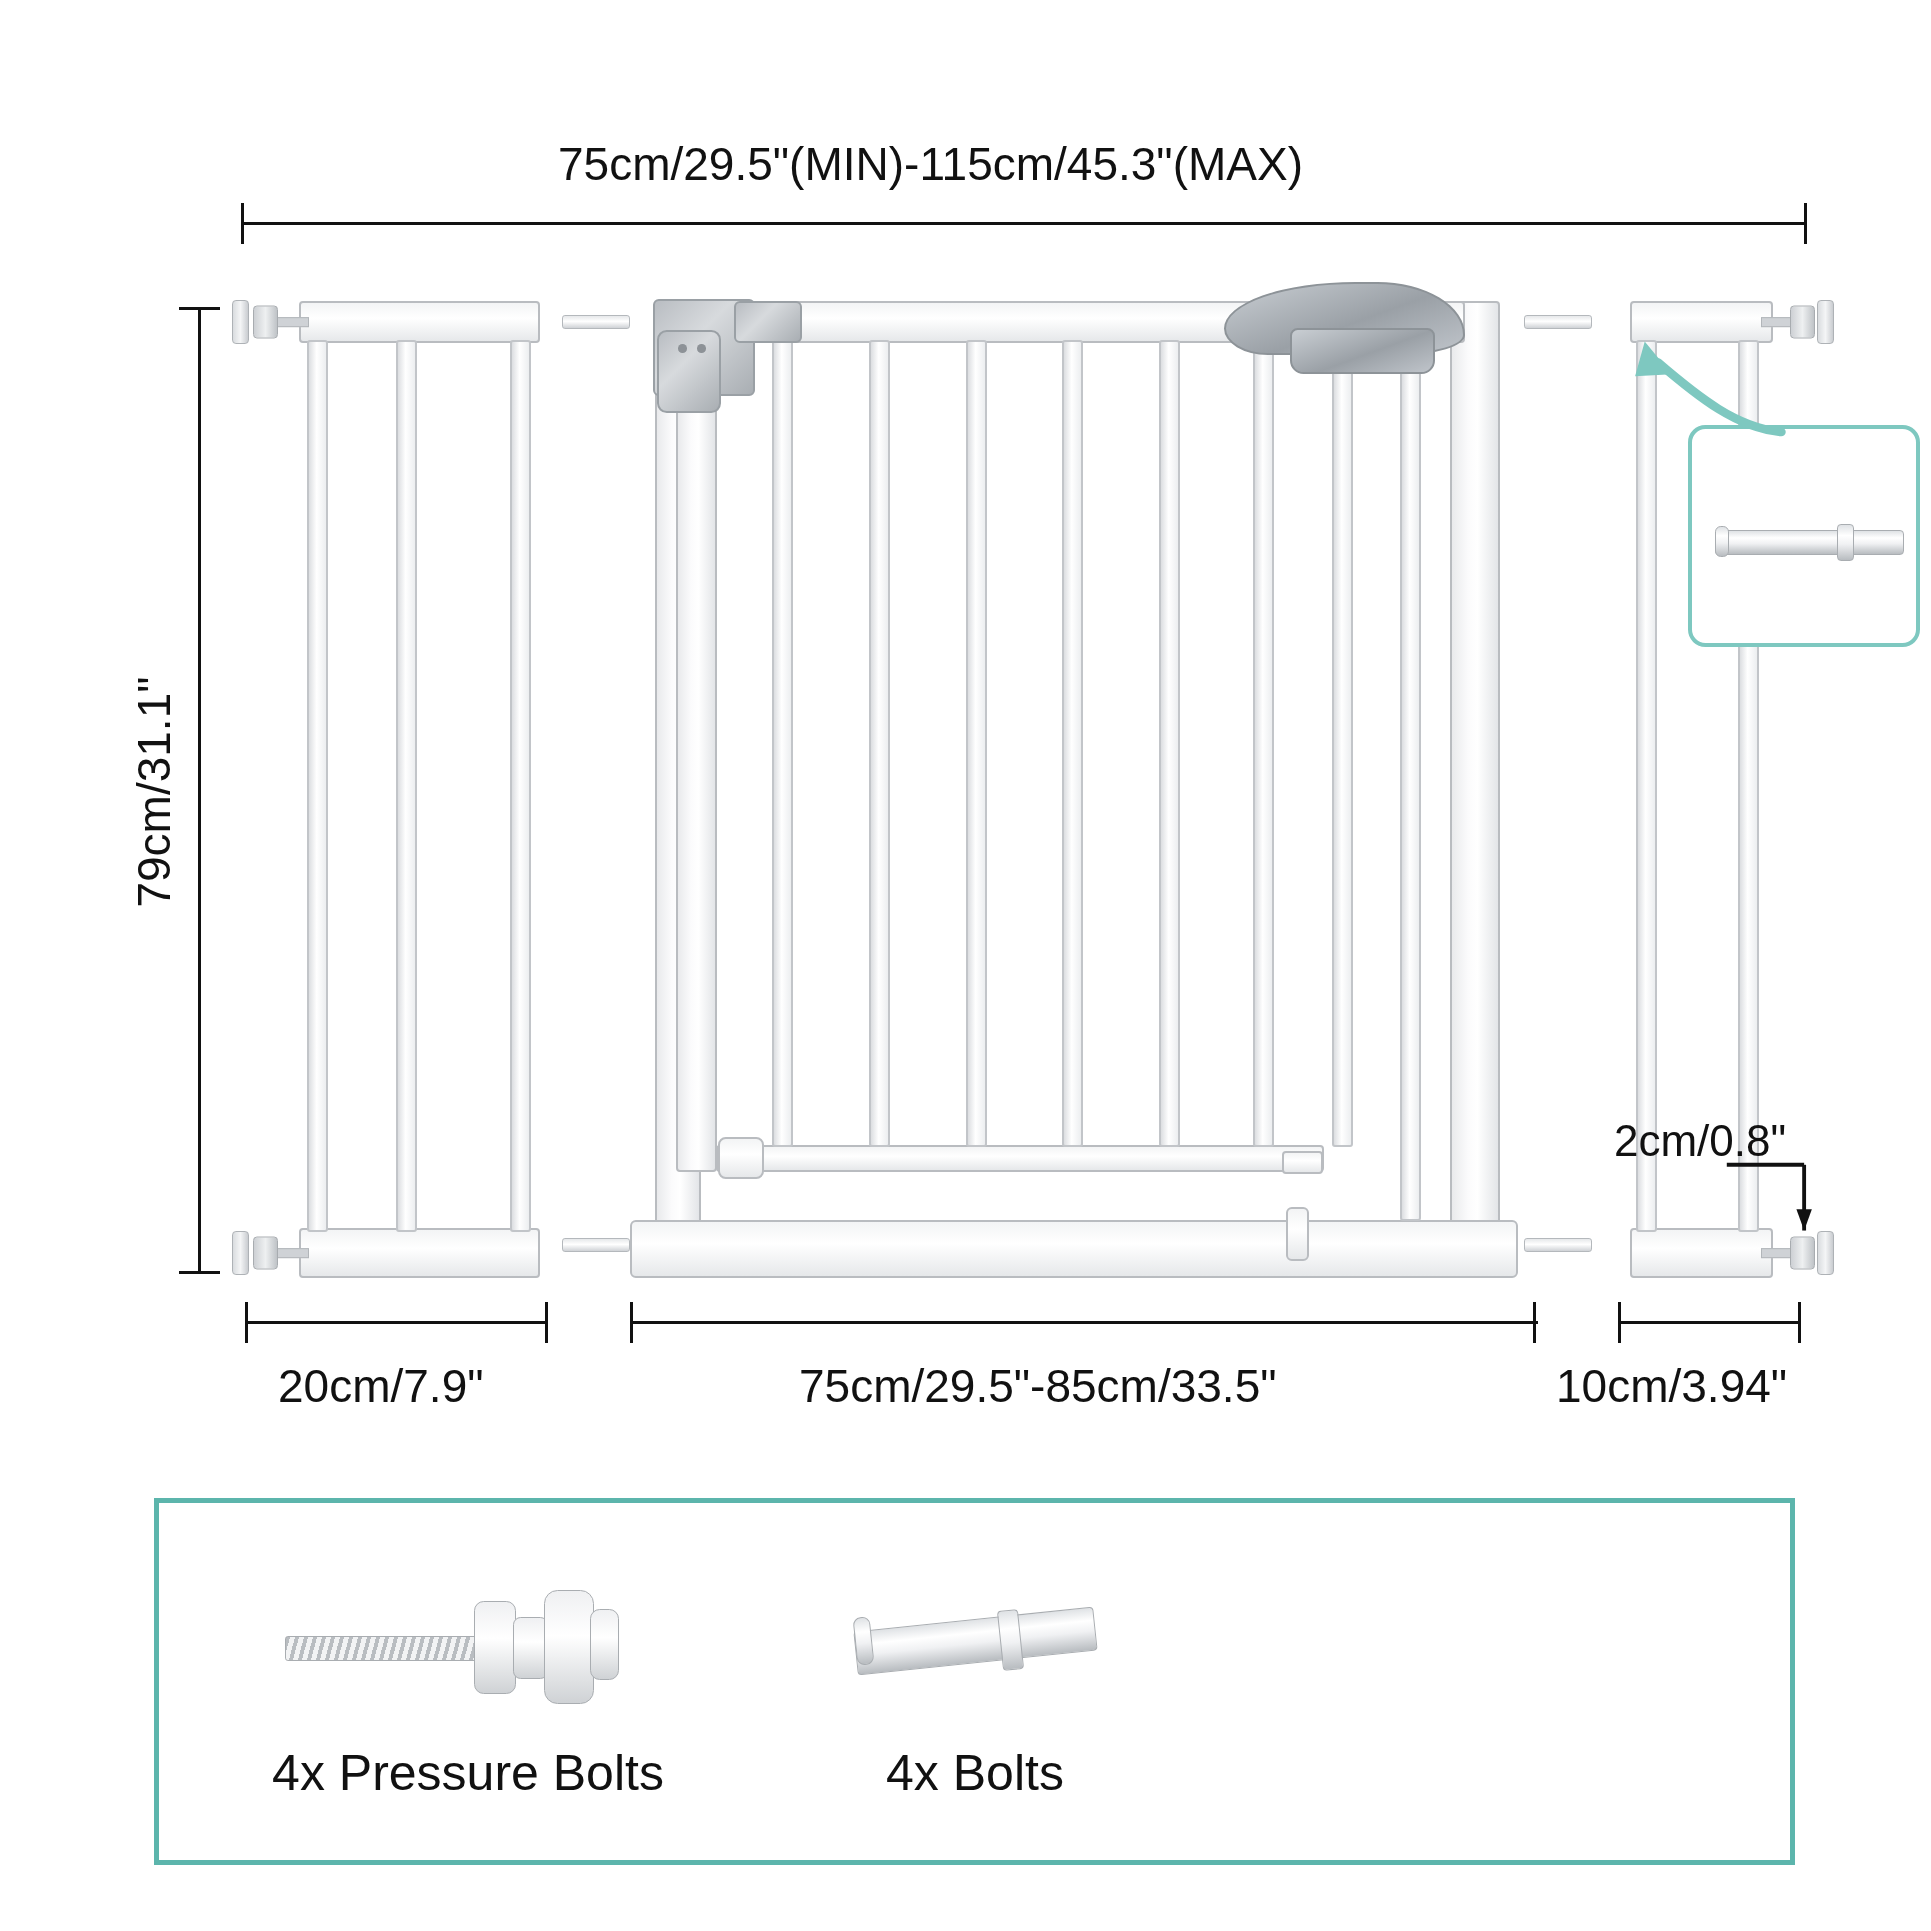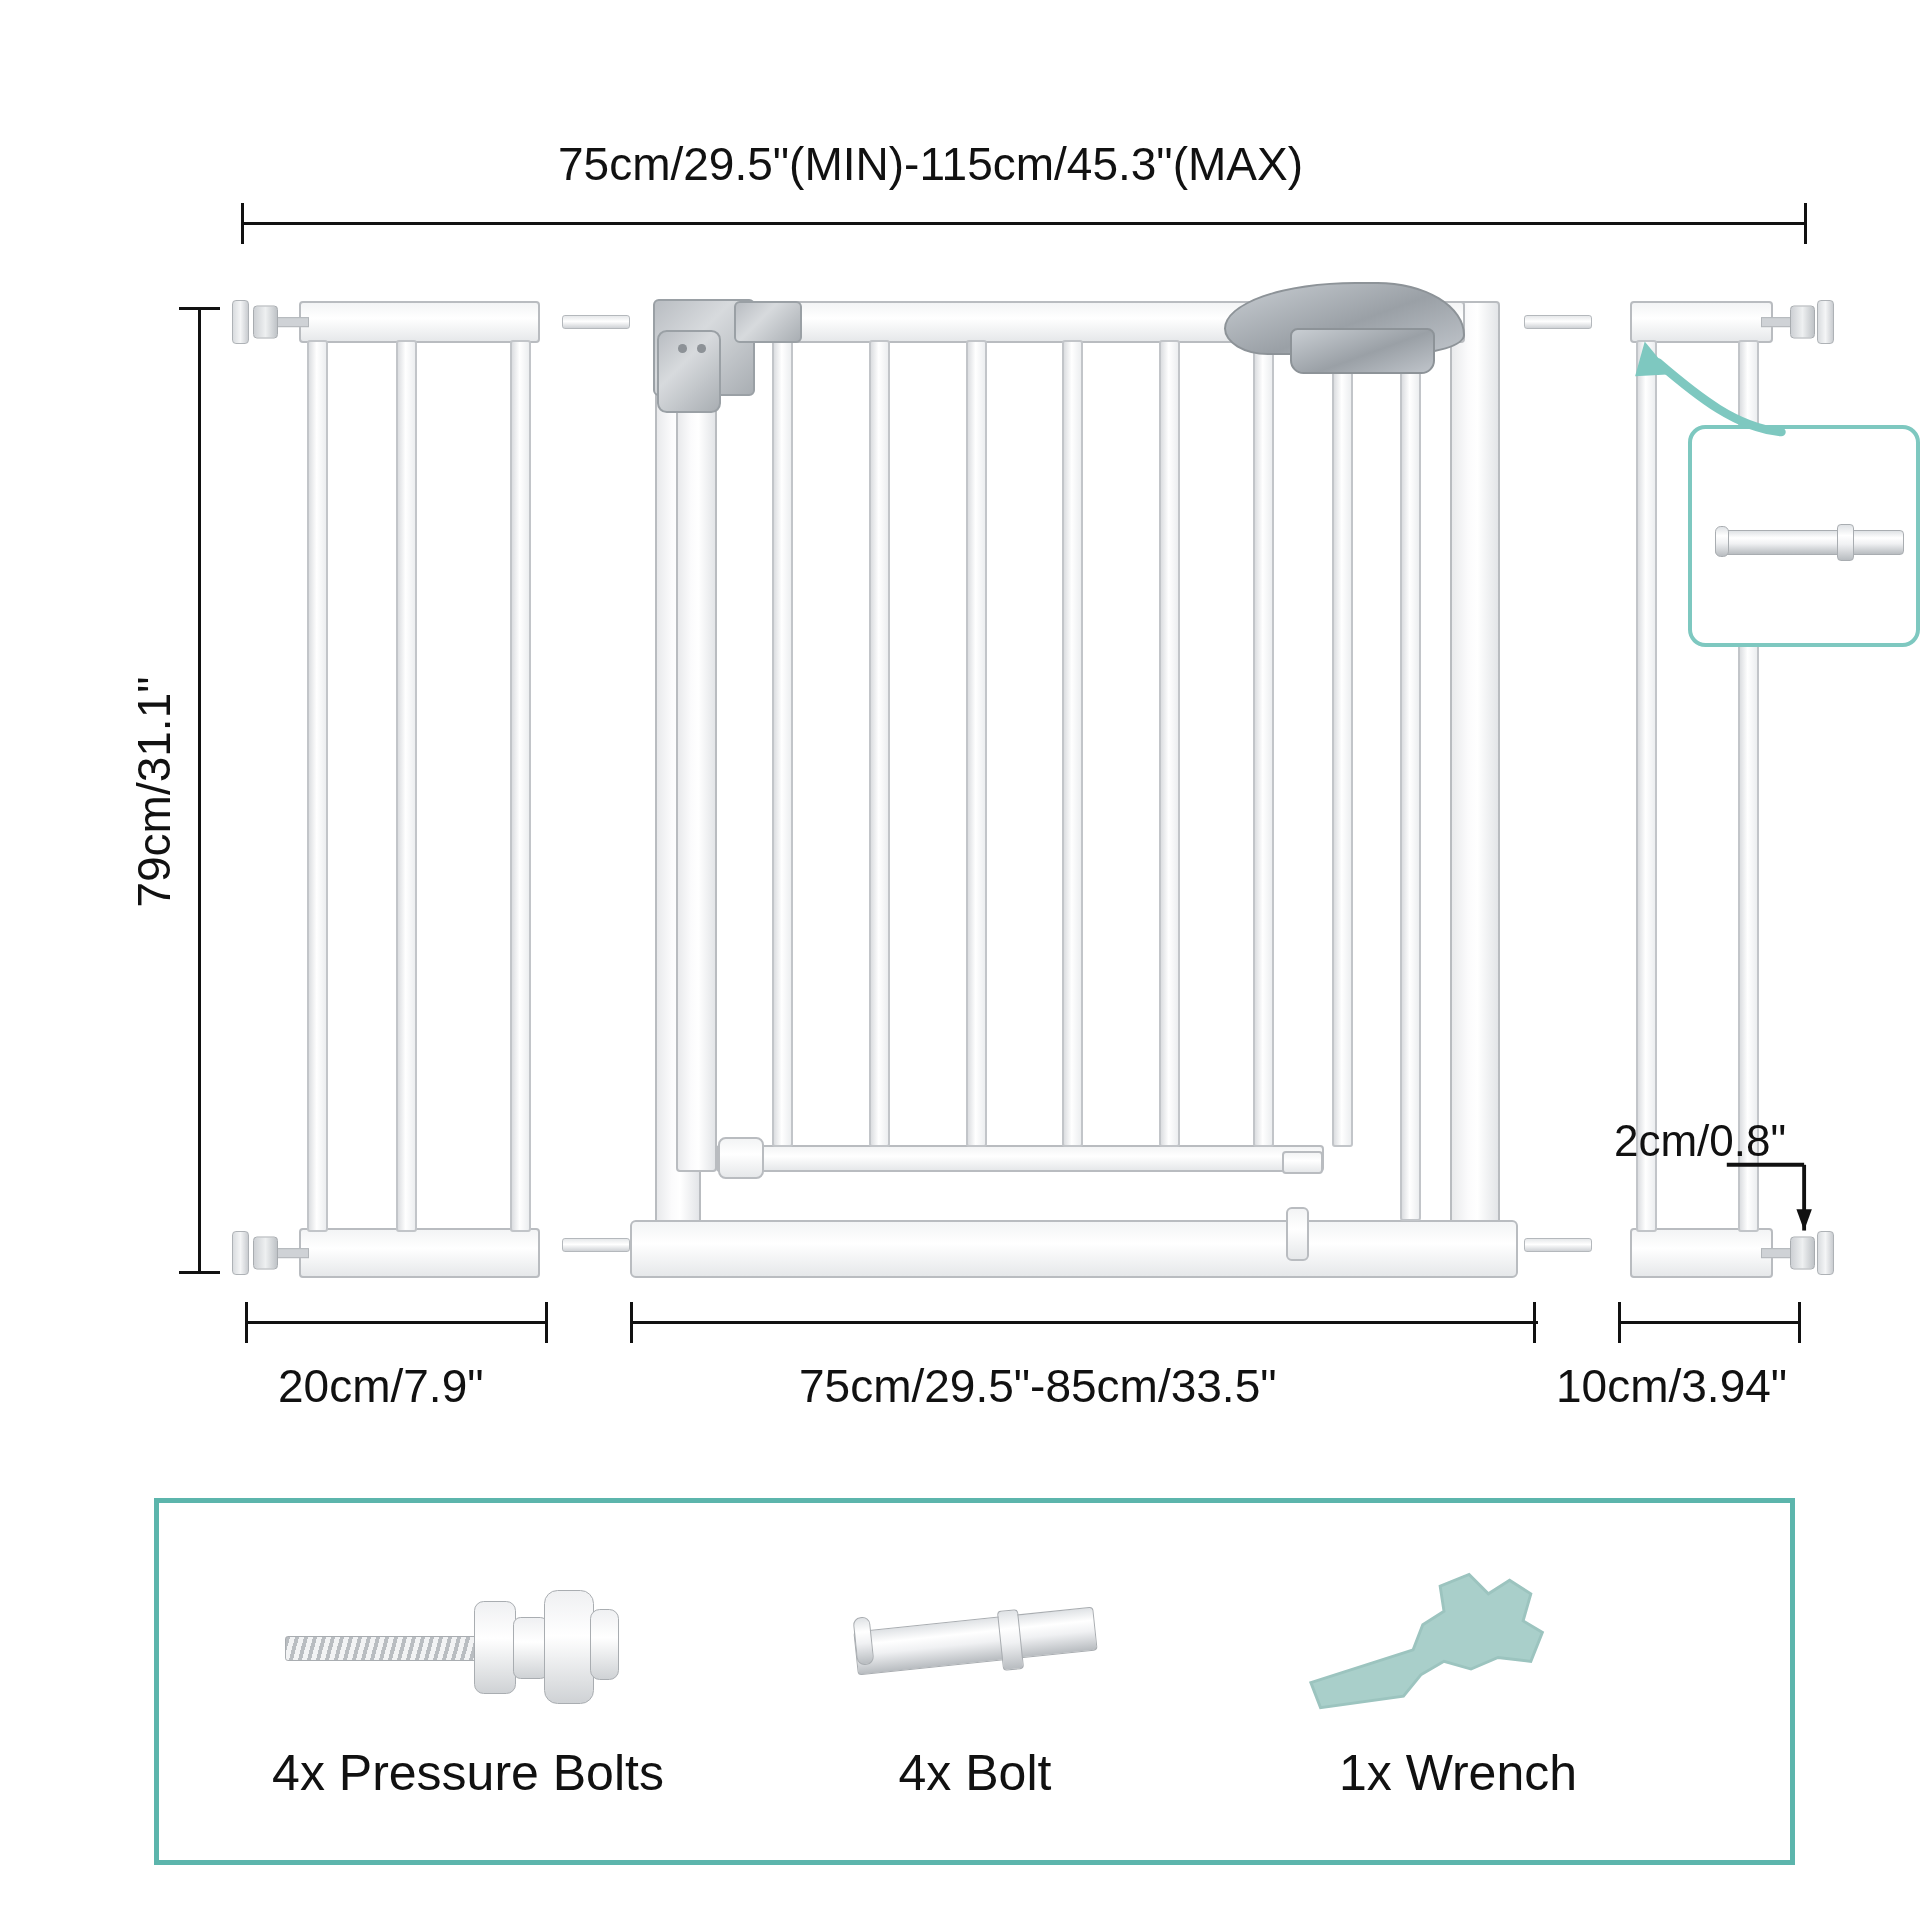--- a/index.html
+++ b/index.html
@@ -276,27 +276,19 @@
       </div>
       <div class="acc-label" style="left:0; top:203px; width:502px;">4x Pressure Bolts</div>
     </div>
 
     <div style="position:absolute; left:599px; top:29px; width:434px; height:309px;">
       <div style="position:absolute; left:97px; top:66px; width:251px; height:87px;">
         <div class="bolt-shaft" style="left:0px; top:21px; width:241px; height:44px; transform: rotate(-6deg);"></div>
         <div class="bolt-shaft" style="left:145px; top:11.6px; width:21px; height:60px; transform: rotate(-6deg);"></div>
         <div class="bolt-shaft" style="left:0px; top:19.3px; width:17.4px; height:48px; border-radius:7.7px; transform: rotate(-6deg);"></div>
       </div>
-      <div class="acc-label" style="left:0; top:203px; width:434px;">4x Bolt</div>
-    </div>
-
-    <div style="position:absolute; left:1072px; top:29px; width:454px; height:309px;">
-      <svg width="290" height="164" viewBox="0 0 300 170" style="position:absolute; left:68px; top:29px;">
-        <path d="M12 126 L 118 92 L 128 66 L 150 52 L 146 26 L 176 14
-                 L 196 34 L 218 20 L 240 34 L 232 62 L 252 74 L 240 104
-                 L 206 100 L 178 112 L 150 104 L 126 118 L 108 140 L 22 152 Z" fill="#a9cfca" stroke="#9cc4bf" stroke-width="3"></path>
-      </svg>
-      <div class="acc-label" style="left:0; top:203px; width:454px;">1x Wrench</div>
-    </div>
+      <div class="acc-label" style="left:0; top:203px; width:434px;">4x Bolts</div>
+    </div>
+
   </div>
 
 </div>
 
 
 </body></html>

